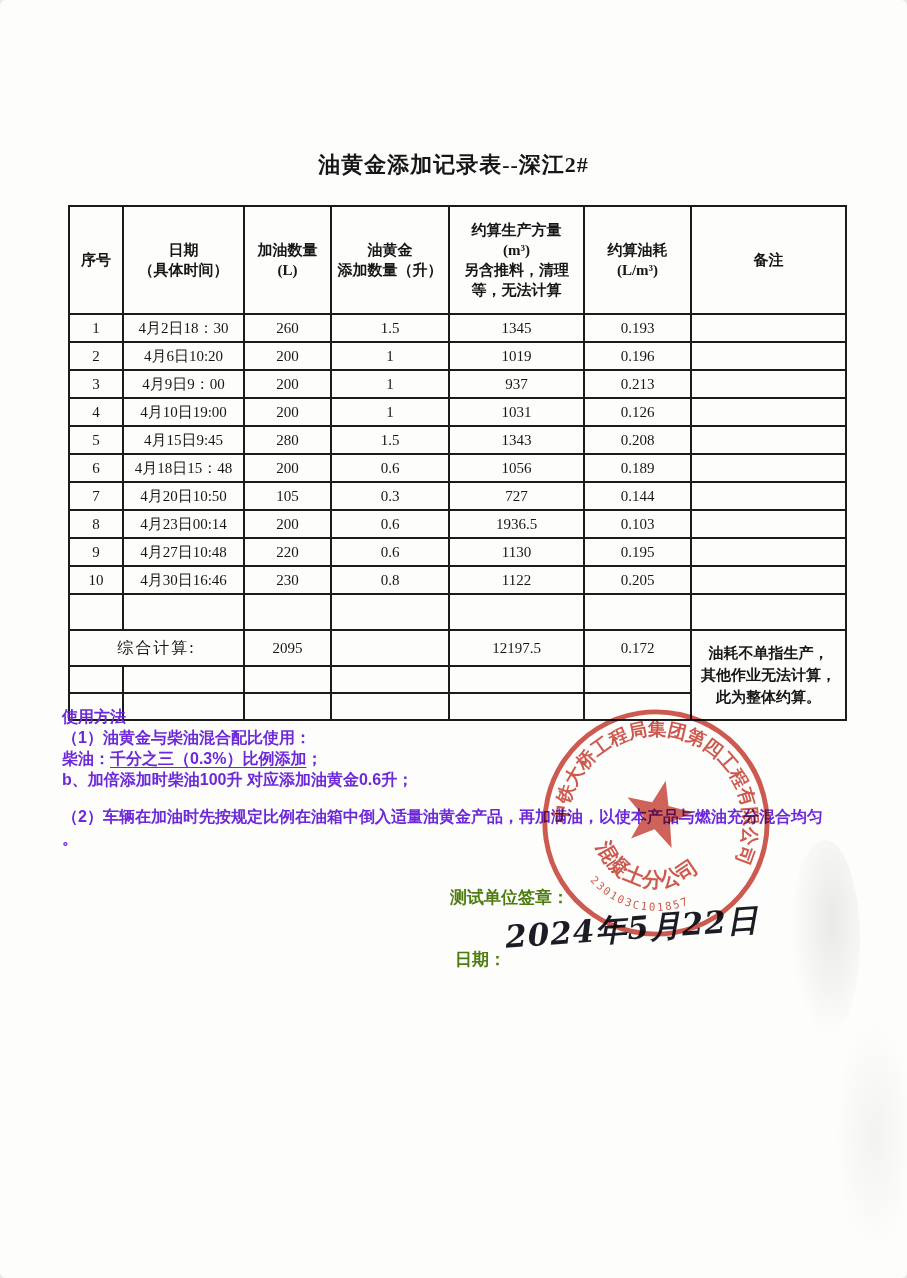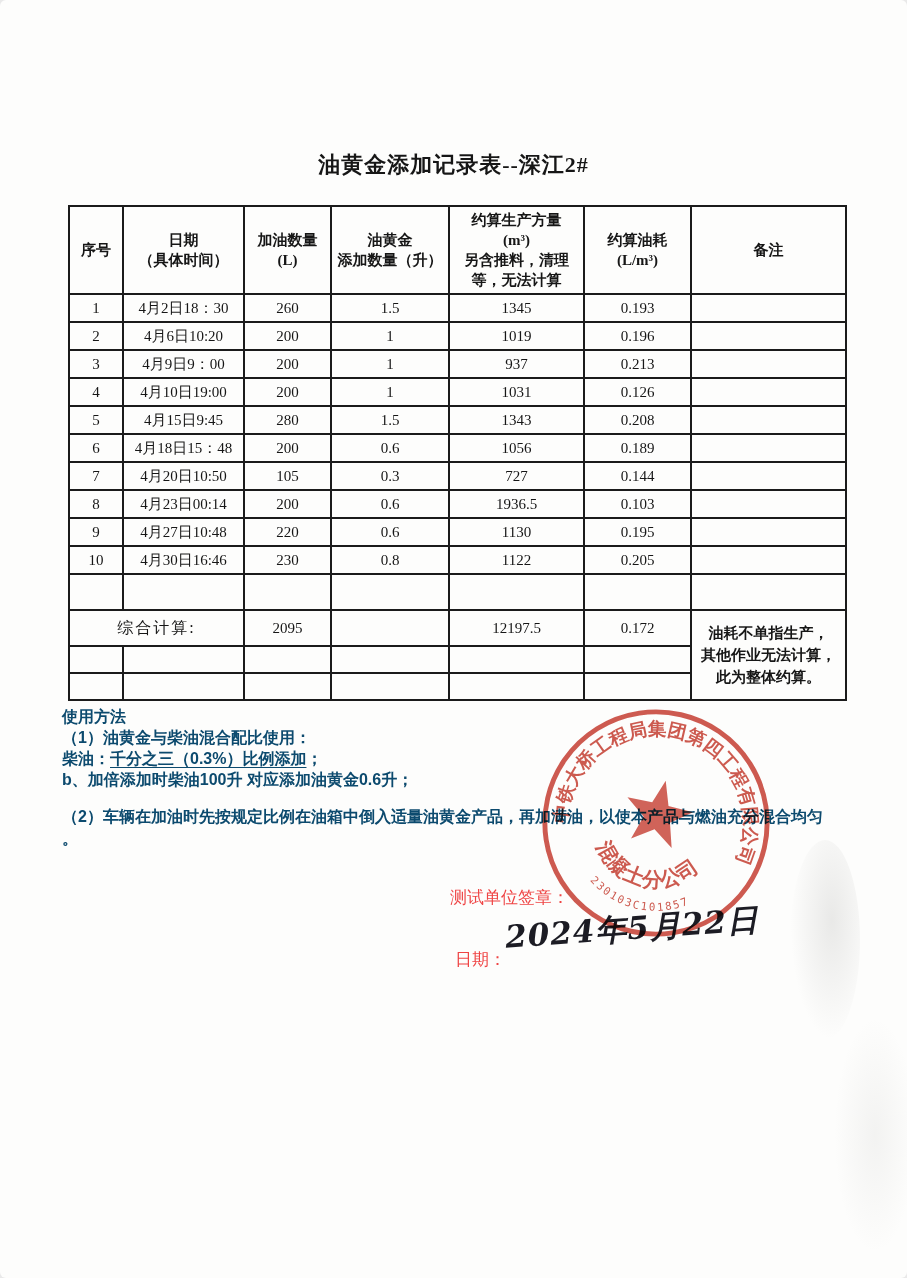--- a/index.html
+++ b/index.html
@@ -52,21 +52,21 @@
     font-size: 15px;
   }
   .record-table th, .record-table td {
     border: 2px solid #1b1b1b;
     text-align: center;
     vertical-align: middle;
     padding: 1px 2px;
     overflow: hidden;
   }
   .record-table thead th {
-    height: 88px;
+    height: 108px;
     font-size: 15px;
     font-weight: bold;
     white-space: pre-line;
     line-height: 1.35;
   }
   .record-table tbody tr.data-row td { height: 28px; }
   .record-table tr.gap-row td { height: 36px; }
   .record-table tr.summary-row td { height: 36px; }
   .record-table tr.tail-row td { height: 27px; }
   .summary-label { font-size: 16px; letter-spacing: 2px; }
@@ -79,32 +79,32 @@
   }
 
   .notes {
     position: absolute;
     left: 62px; top: 706px;
     width: 800px;
     font-family: "Liberation Sans", "DejaVu Sans", sans-serif;
     font-weight: bold;
     font-size: 16px;
     line-height: 21px;
-    color: #0c4a6e;
+    color: #6d28d9;
   }
   .notes .nline { margin-bottom: 0; }
   .underline { text-decoration: underline; text-underline-offset: 3px; }
   .notes .para2 { margin-top: 16px; line-height: 22px; }
 
   .sig-label {
     position: absolute;
     font-family: "Liberation Sans", "DejaVu Sans", sans-serif;
-    font-weight: normal;
+    font-weight: bold;
     font-size: 17px;
-    color: #ef4444;
+    color: #4d7c0f;
   }
   .sig-stamp-label { left: 450px; top: 886px; }
   .sig-date-label  { left: 455px; top: 948px; }
   .handwritten-date {
     position: absolute;
     left: 505px; top: 908px;
     font-family: "DejaVu Serif", serif;
     font-style: italic;
     font-weight: bold;
     font-size: 31px;

